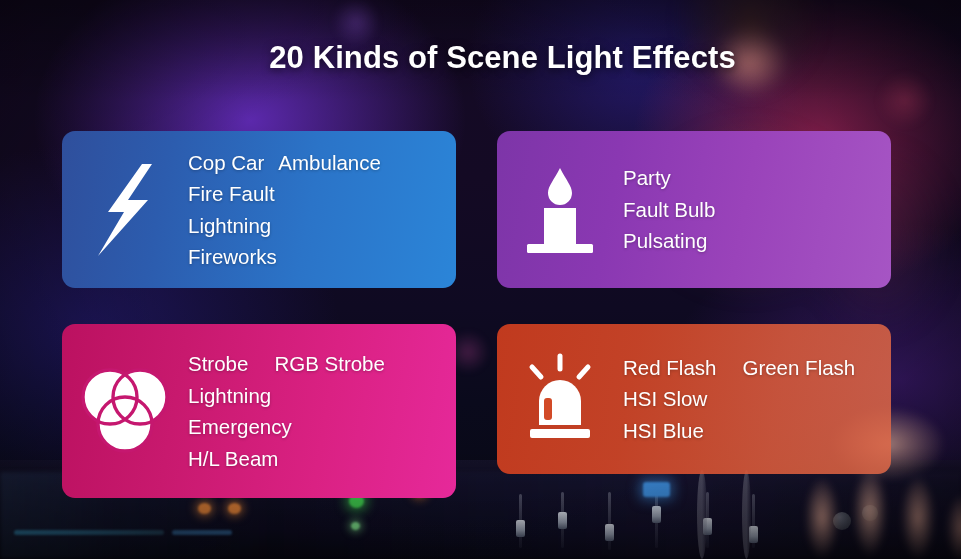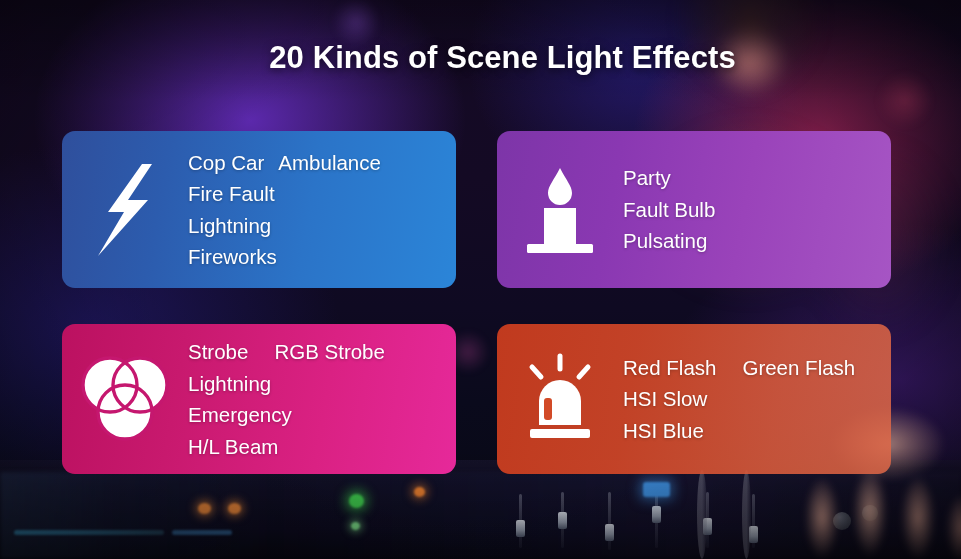--- a/index.html
+++ b/index.html
@@ -123,21 +123,21 @@
     white-space:nowrap;
     text-shadow:0 1px 3px rgba(0,0,0,.28);
   }
   .eff-row { display:block; }
   .eff-b { display:inline-block; }
 
   #card-1 { left:62px;  top:131px; width:394px; height:157px;
     background:linear-gradient(100deg,#2f4f9c 0%,#2c5cae 26%,#2b74c8 62%,#2b85d8 100%); }
   #card-2 { left:497px; top:131px; width:394px; height:157px;
     background:linear-gradient(100deg,#7d35a8 0%,#8a38b2 30%,#9a43ba 62%,#a655c4 100%); }
-  #card-3 { left:62px;  top:324px; width:394px; height:150px;
+  #card-3 { left:62px;  top:324px; width:394px; height:174px;
     background:linear-gradient(100deg,#bb1160 0%,#c8196e 30%,#da2183 66%,#e6299a 100%); }
   #card-4 { left:497px; top:324px; width:394px; height:150px;
     background:linear-gradient(100deg,rgba(208,62,30,.92) 0%,rgba(214,72,40,.90) 34%,rgba(220,92,60,.88) 70%,rgba(222,104,72,.86) 100%); }
 
   .card svg { display:block; }
 
   .gap-sm { display:inline-block; width:14px; }
   .gap-md { display:inline-block; width:26px; }
   .gap-xl { display:inline-block; width:66px; }
 </style>

